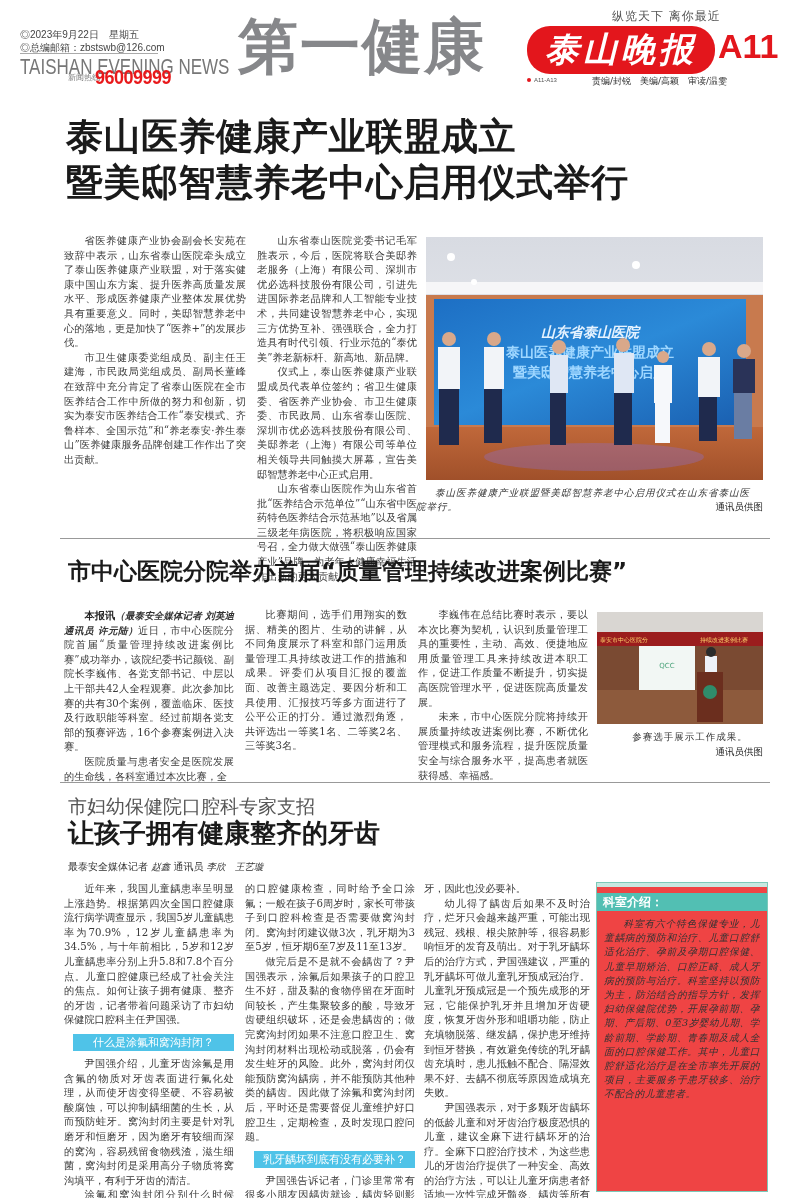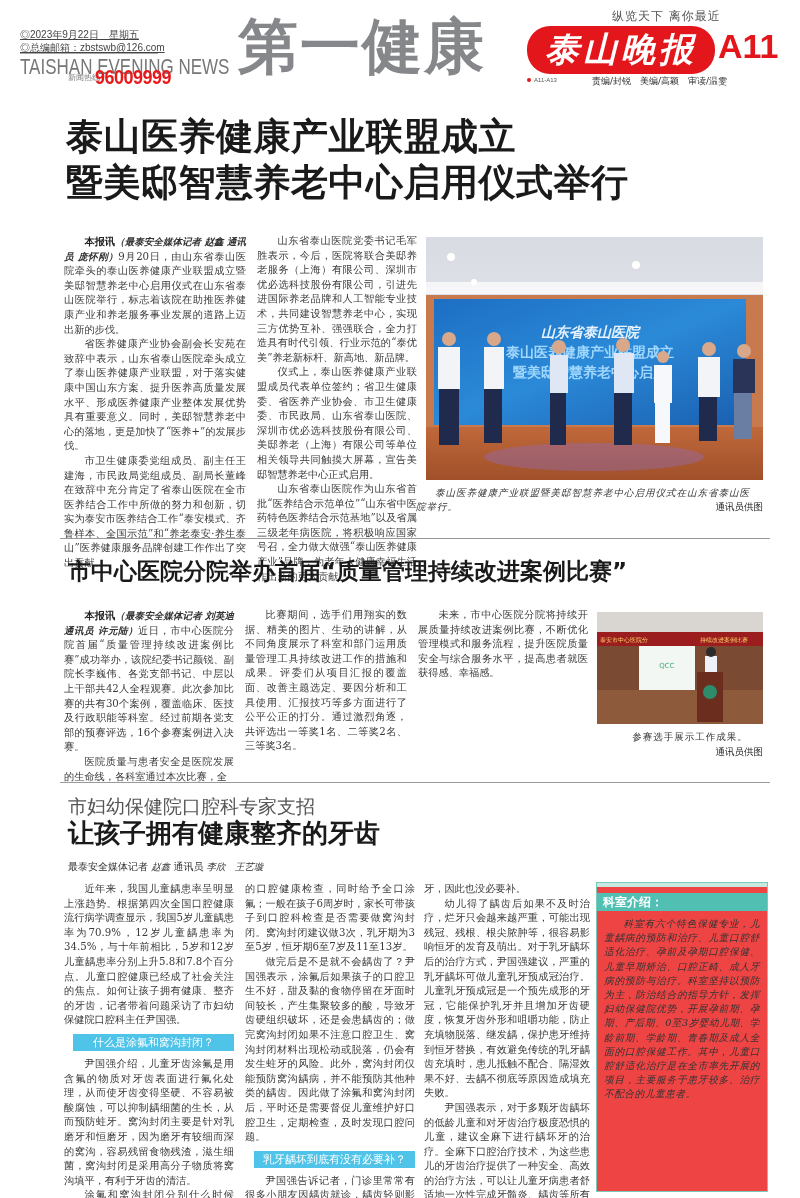--- a/index.html
+++ b/index.html
@@ -1,21 +1,21 @@
 <!DOCTYPE html>
 <html><head>
 <meta charset="utf-8">
 <style>
   * { box-sizing: border-box; margin: 0; padding: 0; }
   html, body { width: 800px; height: 1198px; background: #fff; overflow: hidden; }
   body { position: relative; font-family: "DejaVu Serif", "Liberation Serif", serif; color: #333; }
   .abs { position: absolute; }
 
   
-  .meta { left: 20px; top: 28px; font-family: "Liberation Sans", sans-serif; font-size: 10px; color: #444; line-height: 13px; text-decoration: underline; }
+  .meta { left: 20px; top: 28px; font-family: "Liberation Sans", sans-serif; font-size: 10px; color: #444; line-height: 13px; }
   .rule-top { left: 20px; top: 53px; width: 138px; height: 1px; background: #aaa; }
   .brand-en { left: 20px; top: 55px; font-family: "Liberation Sans", sans-serif; font-size: 17px; letter-spacing: 0px; color: #777; transform: scaleY(1.25); transform-origin: top left; font-weight: 300; }
   .hotline-label { left: 68px; top: 72px; font-family: "Liberation Sans", sans-serif; font-size: 8px; color: #777; }
   .hotline { left: 95px; top: 66px; font-family: "Liberation Sans", sans-serif; font-weight: bold; font-size: 18px; color: #e8191b; letter-spacing: -0.5px; transform: scaleY(1.15); transform-origin: top left; }
   .section-title { left: 238px; top: 10px; font-family: "DejaVu Sans", sans-serif; font-weight: bold; font-size: 60px; color: #86878a; letter-spacing: 2px; line-height: 72px; }
   .slogan { left: 612px; top: 8px; font-family: "DejaVu Sans", sans-serif; font-size: 12px; color: #555; letter-spacing: 1px; }
   .paper-logo { left: 527px; top: 26px; width: 188px; height: 48px; background: #e3161c; color: #fff; display: flex; align-items: center; justify-content: center; font-family: "DejaVu Serif", serif; font-weight: bold; font-style: italic; font-size: 34px; letter-spacing: 4px; border-radius: 23px; }
   .page-num { left: 718px; top: 26px; font-family: "Liberation Sans", sans-serif; font-weight: bold; font-size: 34px; color: #e3161c; line-height: 40px; }
   .page-range { left: 527px; top: 77px; font-family: "Liberation Sans", sans-serif; font-size: 6px; color: #555; display: flex; align-items: center; gap: 3px; }
   .page-range .dot { width: 4px; height: 4px; border-radius: 50%; background: #e3161c; display: inline-block; }
@@ -74,23 +74,20 @@
   <span>A11-A13</span>
 </div>
 <div class="abs editors">责编/封锐　美编/高颖　审读/温雯</div>
 
 <div class="abs h1">
   <div>泰山医养健康产业联盟成立</div>
   <div>暨美邸智慧养老中心启用仪式举行</div>
 </div>
 
 <div class="abs col" style="left:64px; top:234px; width:182px;">
-  <p>
-    <span class="lead">本报讯</span><span class="byline-italic">（最泰安全媒体记者 赵鑫 通讯员 庞怀刚）</span><span>9月20日，由山东省泰山医院牵头的泰山医养健康产业联盟成立暨美邸智慧养老中心启用仪式在山东省泰山医院举行，标志着该院在助推医养健康产业和养老服务事业发展的道路上迈出新的步伐。</span>
-  </p>
   <p>省医养健康产业协会副会长安苑在致辞中表示，山东省泰山医院牵头成立了泰山医养健康产业联盟，对于落实健康中国山东方案、提升医养高质量发展水平、形成医养健康产业整体发展优势具有重要意义。同时，美邸智慧养老中心的落地，更是加快了“医养+”的发展步伐。</p>
   <p>市卫生健康委党组成员、副主任王建海，市民政局党组成员、副局长董峰在致辞中充分肯定了省泰山医院在全市医养结合工作中所做的努力和创新，切实为泰安市医养结合工作“泰安模式、齐鲁样本、全国示范”和“养老泰安·养生泰山”医养健康服务品牌创建工作作出了突出贡献。</p>
 </div>
 
 <div class="abs col" style="left:257px; top:234px; width:160px;">
   <p>山东省泰山医院党委书记毛军胜表示，今后，医院将联合美邸养老服务（上海）有限公司、深圳市优必选科技股份有限公司，引进先进国际养老品牌和人工智能专业技术，共同建设智慧养老中心，实现三方优势互补、强强联合，全力打造具有时代引领、行业示范的“泰优美”养老新标杆、新高地、新品牌。</p>
   <p>仪式上，泰山医养健康产业联盟成员代表单位签约；省卫生健康委、省医养产业协会、市卫生健康委、市民政局、山东省泰山医院、深圳市优必选科技股份有限公司、美邸养老（上海）有限公司等单位相关领导共同触摸大屏幕，宣告美邸智慧养老中心正式启用。</p>
   <p>山东省泰山医院作为山东省首批“医养结合示范单位”“山东省中医药特色医养结合示范基地”以及省属三级老年病医院，将积极响应国家号召，全力做大做强“泰山医养健康产业”品牌，为老年人健康幸福生活作出新的更大贡献。</p>
 </div>
 
@@ -162,20 +159,21 @@
     <span class="lead">本报讯</span><span class="byline-italic">（最泰安全媒体记者 刘英迪 通讯员 许元陆）</span><span>近日，市中心医院分院首届“质量管理持续改进案例比赛”成功举办，该院纪委书记颜锐、副院长李巍伟、各党支部书记、中层以上干部共42人全程观赛。此次参加比赛的共有30个案例，覆盖临床、医技及行政职能等科室。经过前期各党支部的预赛评选，16个参赛案例进入决赛。</span>
   </p>
   <p>医院质量与患者安全是医院发展的生命线，各科室通过本次比赛，全</p>
 </div>
 
 <div class="abs col" style="left:245px; top:608px; width:162px;">
   <p>比赛期间，选手们用翔实的数据、精美的图片、生动的讲解，从不同角度展示了科室和部门运用质量管理工具持续改进工作的措施和成果。评委们从项目汇报的覆盖面、改善主题选定、要因分析和工具使用、汇报技巧等多方面进行了公平公正的打分。通过激烈角逐，共评选出一等奖1名、二等奖2名、三等奖3名。</p>
 </div>
 
 <div class="abs col" style="left:418px; top:608px; width:170px;">
+  <p>李巍伟在总结比赛时表示，要以本次比赛为契机，认识到质量管理工具的重要性，主动、高效、便捷地应用质量管理工具来持续改进本职工作，促进工作质量不断提升，切实提高医院管理水平，促进医院高质量发展。</p>
   <p>未来，市中心医院分院将持续开展质量持续改进案例比赛，不断优化管理模式和服务流程，提升医院质量安全与综合服务水平，提高患者就医获得感、幸福感。</p>
 </div>
 
 <div class="abs photo" style="left:597px; top:612px; width:166px; height:112px;">
   <svg width="166" height="112" viewBox="0 0 166 112">
     <rect width="166" height="112" fill="#7a4a32"></rect>
     <rect width="166" height="20" fill="#d9d6d2"></rect>
     <rect x="0" y="20" width="166" height="14" fill="#9b1d1d"></rect>
     <text x="3" y="30" font-size="6" fill="#ffd36b" font-family="DejaVu Sans, sans-serif">泰安市中心医院分</text>
     <text x="103" y="30" font-size="6" fill="#ffd36b" font-family="DejaVu Sans, sans-serif">持续改进案例比赛</text>

